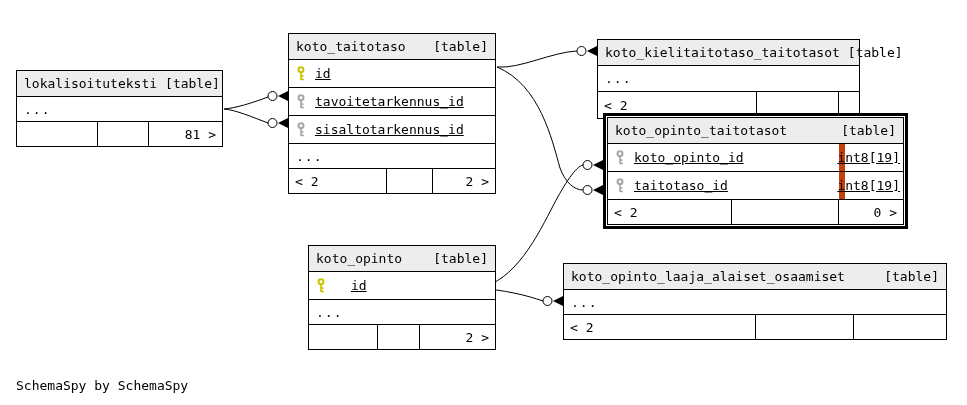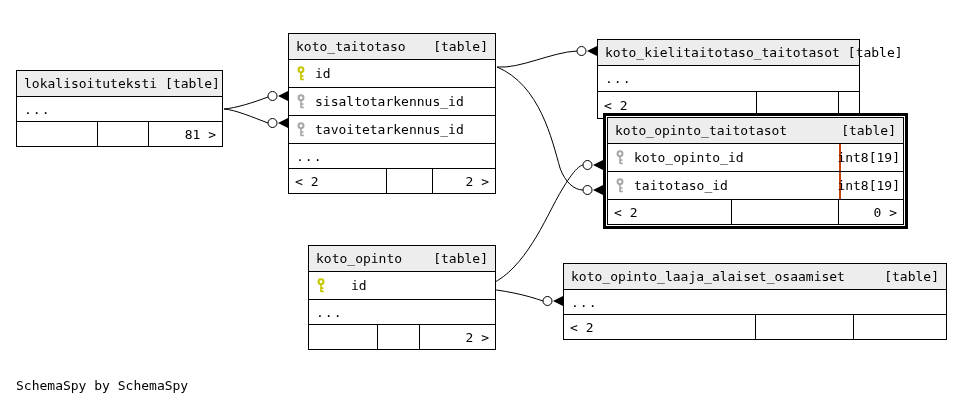--- a/index.html
+++ b/index.html
@@ -13,27 +13,27 @@
   }
   .box.hl{border-width:3px;padding:1px;}
   .box.hl .inner{border:1px solid #000;}
   .hdr{
     height:26px;background:var(--header-bg,#ededed);border-bottom:1px solid #000;
     display:flex;justify-content:space-between;align-items:center;gap:8px;
     padding:0 7px;box-sizing:border-box;white-space:nowrap;
   }
   .fld{
     height:28px;border-bottom:1px solid #000;display:flex;align-items:center;
-    padding:0 0 0 7px;box-sizing:border-box;white-space:nowrap;
+    padding:0 0 0 7px;box-sizing:border-box;white-space:nowrap;text-decoration:underline;
   }
   .fld .key{flex:0 0 auto;margin-right:9px;}
   .key.pk{color:var(--primary-key,#c6c600);}
   .key.fk{color:var(--foreign-key,#a8a8a8);}
   .fld .type{
-    margin-left:auto;align-self:stretch;width:64px;flex:0 0 64px;border-left:2px solid #c2410c;
+    margin-left:auto;align-self:stretch;width:64px;flex:0 0 64px;border-left:6px solid #c2410c;
     display:flex;align-items:center;justify-content:flex-end;padding:0 3px;box-sizing:border-box;
   }
   .ell{
     height:25px;border-bottom:1px solid #000;display:flex;align-items:center;
     padding:0 7px;box-sizing:border-box;letter-spacing:1px;
   }
   .ftr{height:24px;display:flex;box-sizing:border-box;}
   .fc{
     border-right:1px solid #000;box-sizing:border-box;display:flex;align-items:center;
     padding:0 6px;white-space:nowrap;
@@ -122,28 +122,28 @@
           <circle cx="5" cy="4" r="2.6" fill="none" stroke="currentColor" stroke-width="2.2"></circle>
           <path d="M5 6.5 L5 15 M5 10.8 L7.6 10.8 M5 14.2 L8 14.2" stroke="currentColor" stroke-width="1.8"></path>
         </svg>
       <span>id</span>
     </div>
     <div class="fld">
       <svg class="key fk" viewBox="0 0 10 16" width="10" height="15">
           <circle cx="5" cy="4" r="2.6" fill="none" stroke="currentColor" stroke-width="2.2"></circle>
           <path d="M5 6.5 L5 15 M5 10.8 L7.6 10.8 M5 14.2 L8 14.2" stroke="currentColor" stroke-width="1.8"></path>
         </svg>
+      <span>tavoitetarkennus_id</span>
+    </div>
+    <div class="fld">
+      <svg class="key fk" viewBox="0 0 10 16" width="10" height="15">
+          <circle cx="5" cy="4" r="2.6" fill="none" stroke="currentColor" stroke-width="2.2"></circle>
+          <path d="M5 6.5 L5 15 M5 10.8 L7.6 10.8 M5 14.2 L8 14.2" stroke="currentColor" stroke-width="1.8"></path>
+        </svg>
       <span>sisaltotarkennus_id</span>
-    </div>
-    <div class="fld">
-      <svg class="key fk" viewBox="0 0 10 16" width="10" height="15">
-          <circle cx="5" cy="4" r="2.6" fill="none" stroke="currentColor" stroke-width="2.2"></circle>
-          <path d="M5 6.5 L5 15 M5 10.8 L7.6 10.8 M5 14.2 L8 14.2" stroke="currentColor" stroke-width="1.8"></path>
-        </svg>
-      <span>tavoitetarkennus_id</span>
     </div>
     <div class="ell">...</div>
     <div class="ftr">
       <div class="fc fc1">&lt; 2</div>
       <div class="fc fc2"></div>
       <div class="fc fc3">2 &gt;</div>
     </div>
   </div>
 
   <div class="box" id="t-kielitaitotaso">

